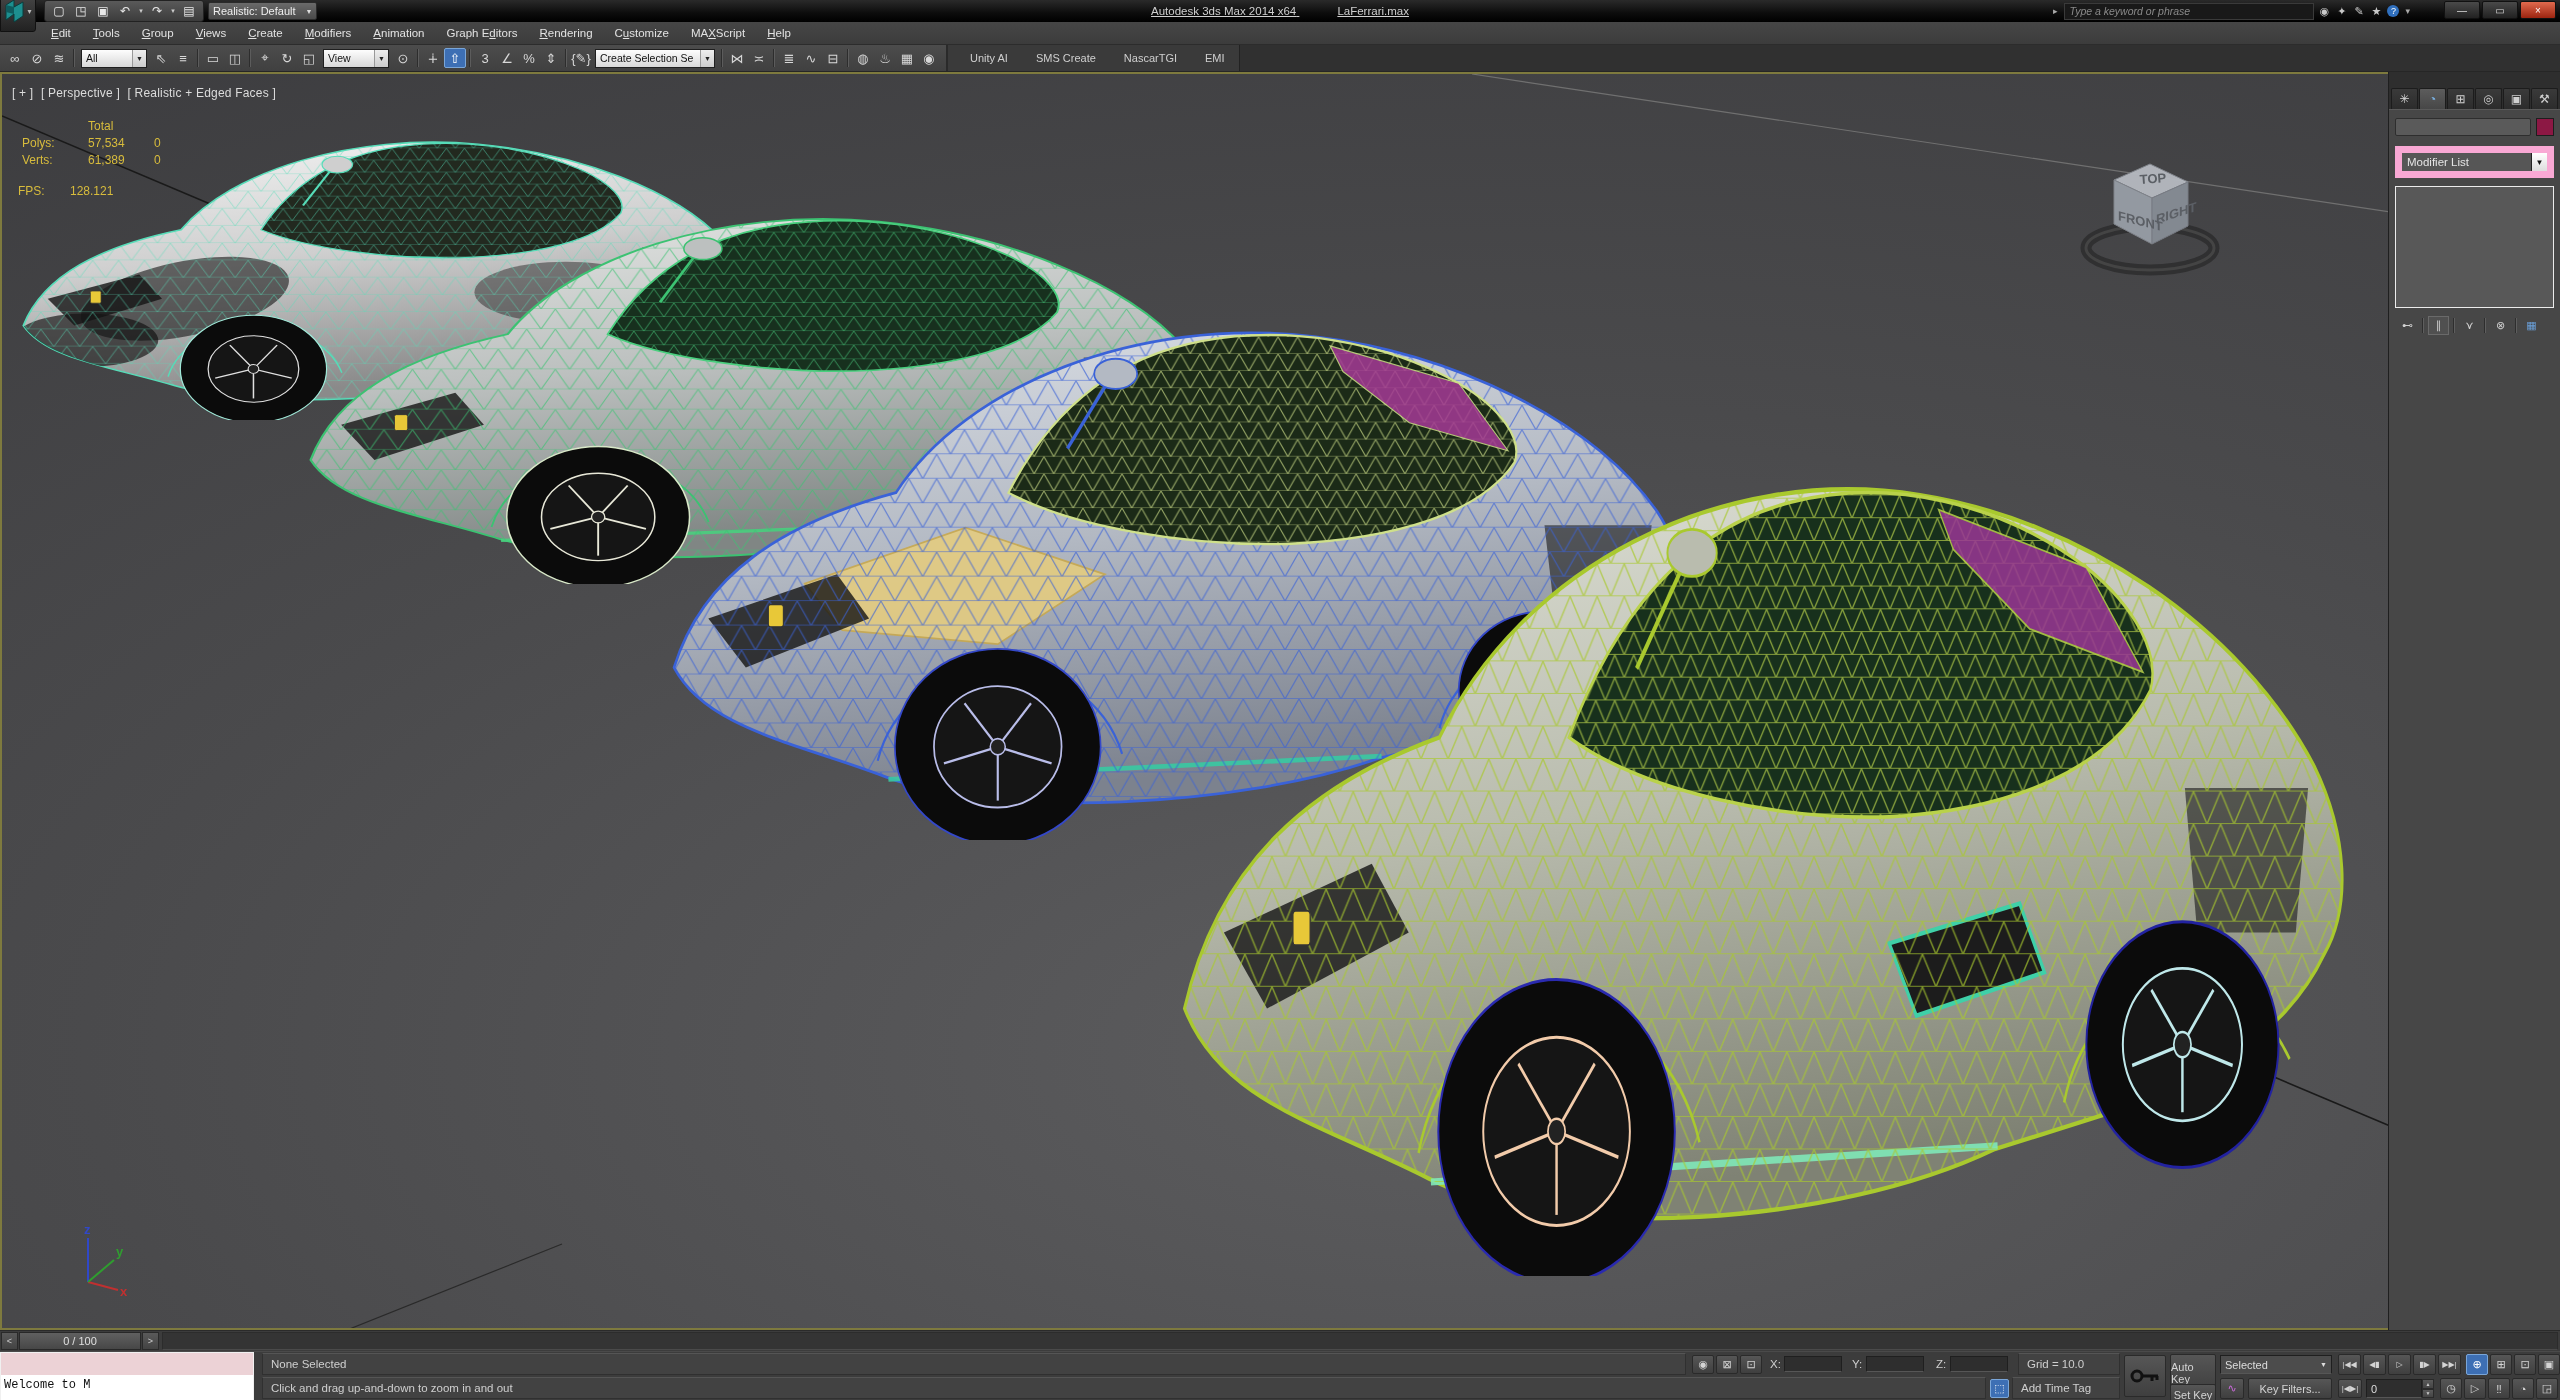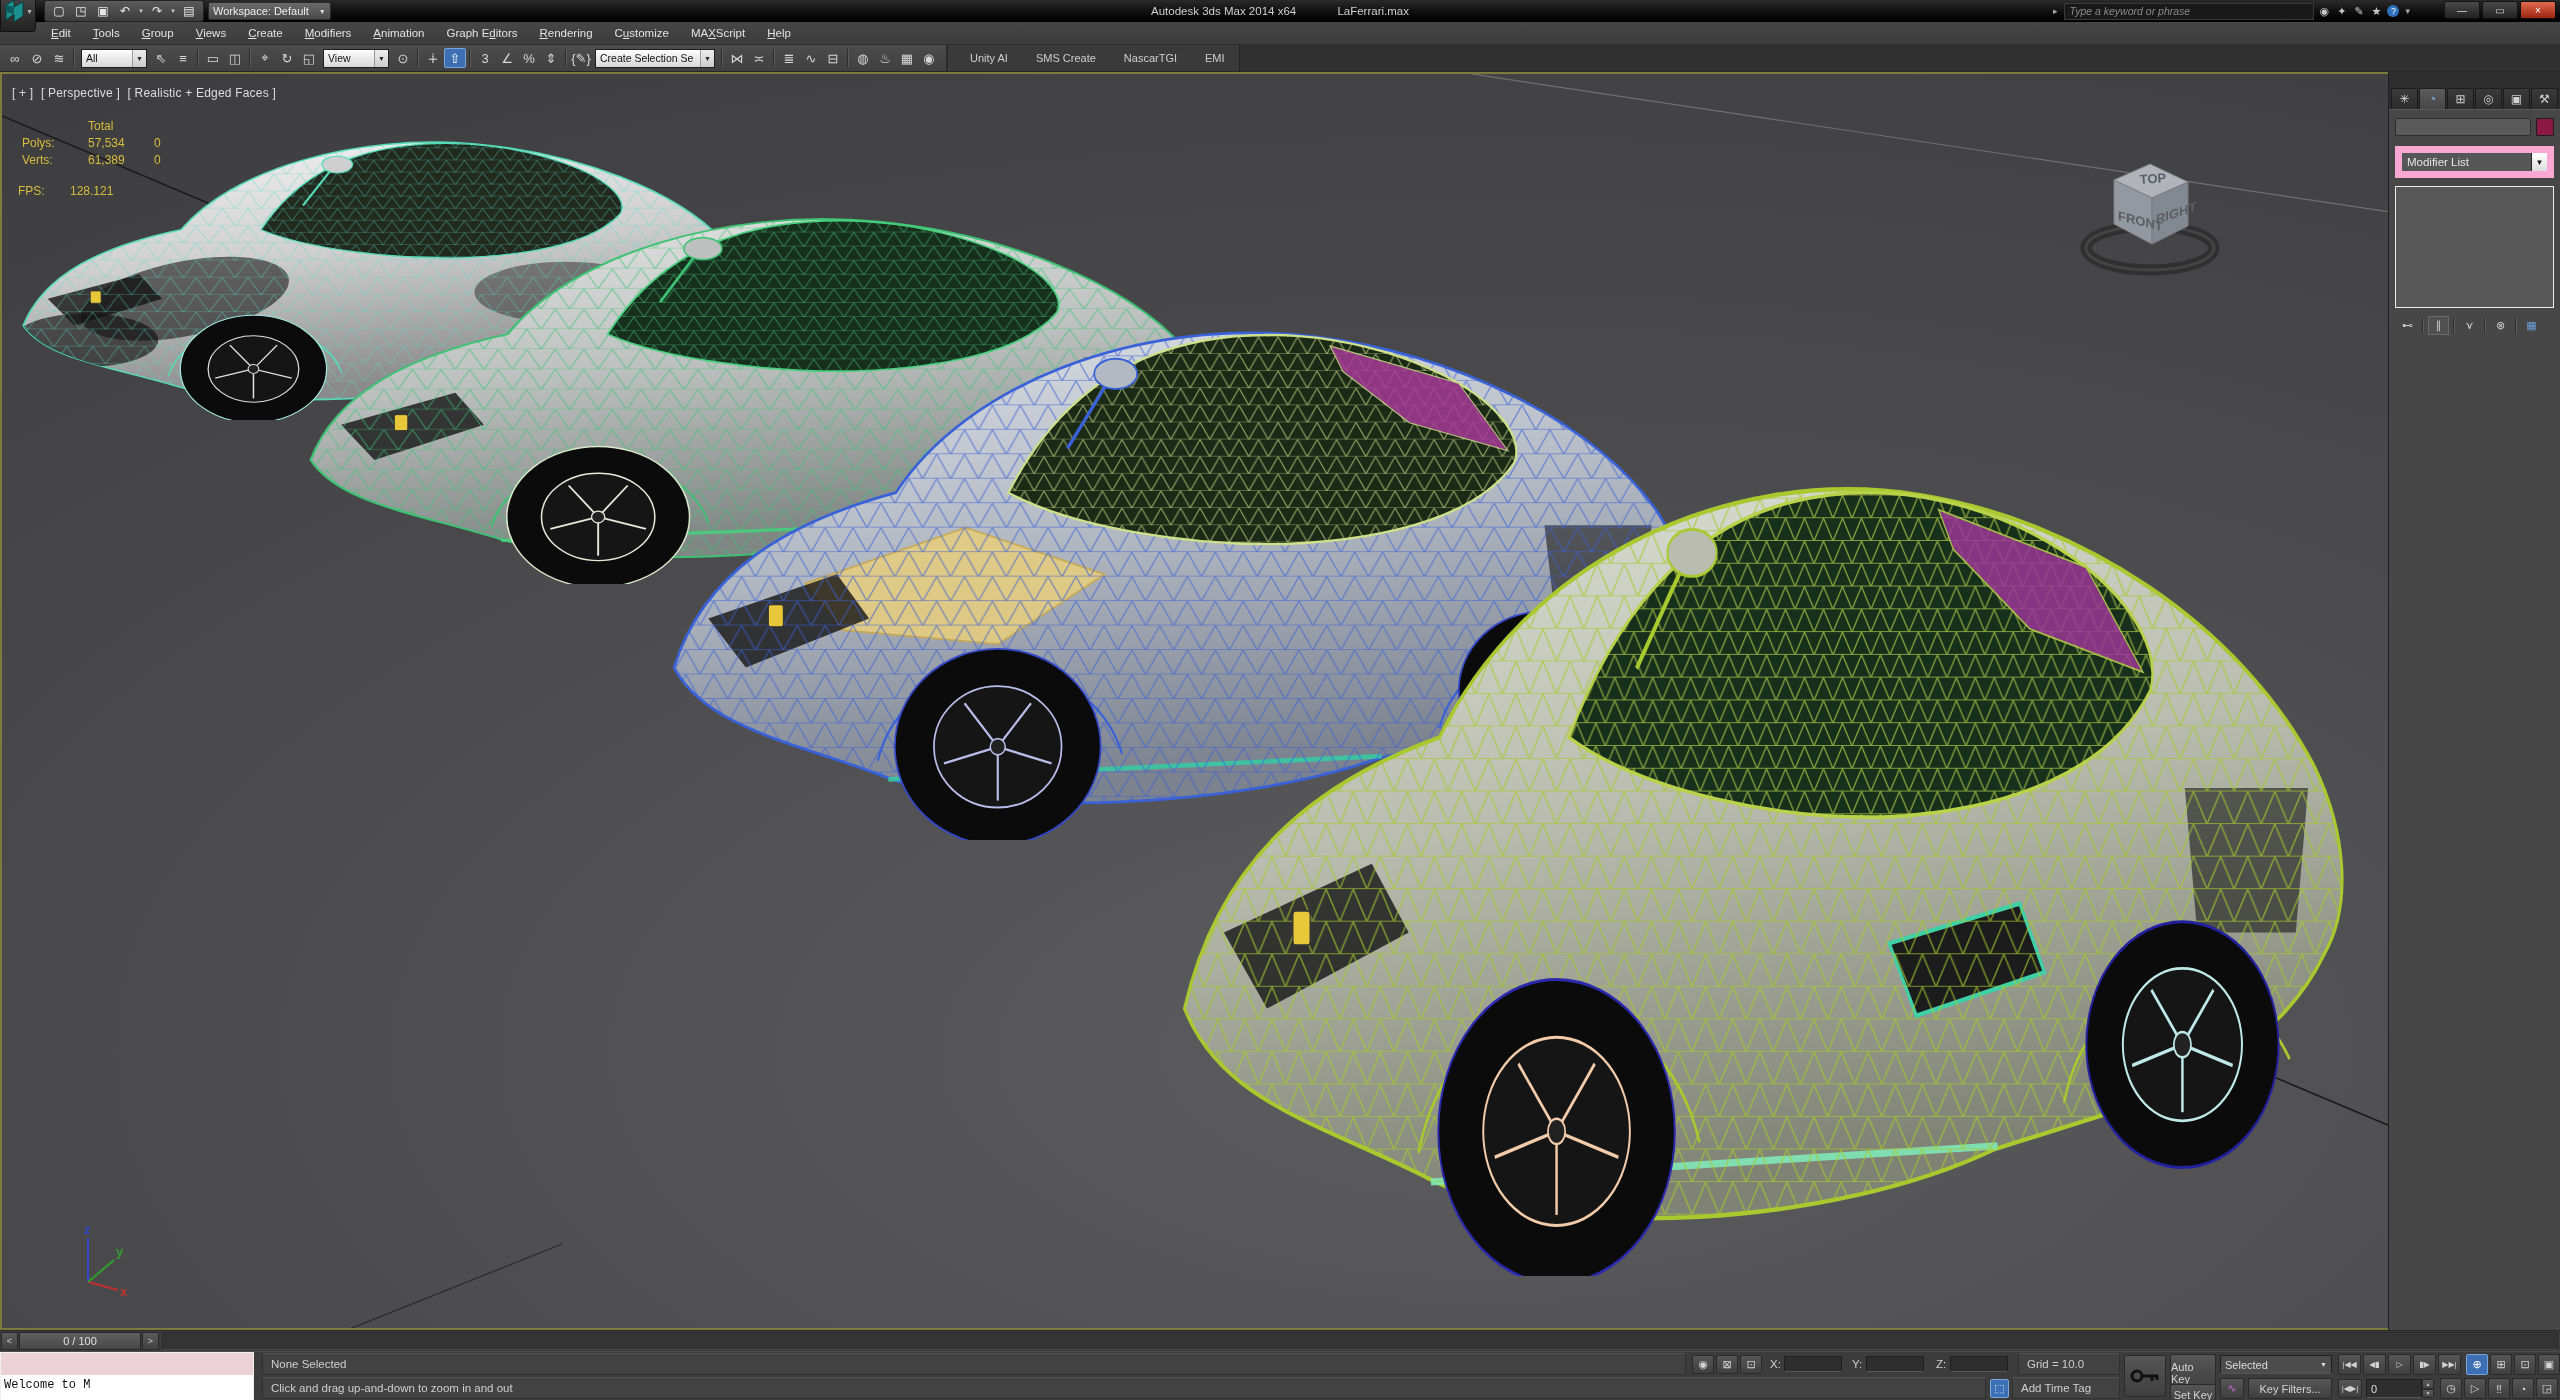--- a/index.html
+++ b/index.html
@@ -13,21 +13,21 @@
            display:flex;align-items:center;justify-content:center;z-index:50;position:relative;}
   .applogo svg{display:block}
   .logocaret{color:#bbb;font-size:8px;margin-left:1px}
   .qat{display:flex;align-items:center;gap:2px;margin-left:8px;background:linear-gradient(#5a5a5a,#3c3c3c);border:1px solid #222;
        border-radius:3px;padding:1px 4px;height:18px;}
   .qbtn{width:20px;height:16px;display:flex;align-items:center;justify-content:center;color:#e8e8e8;font-size:12px;border-radius:2px;}
   .qcaret{width:8px;color:#ccc;font-size:7px;display:flex;align-items:center;justify-content:center}
   .workspace{display:flex;align-items:center;height:16px;background:linear-gradient(#6a6a6a,#4a4a4a);border:1px solid #2a2a2a;border-radius:2px;
              padding:0 4px;margin-left:4px;color:#eee;font-size:11px;gap:10px;}
   .workspace .arr{font-size:7px;color:#ddd}
-  .title-center{position:absolute;left:0;right:0;text-align:center;pointer-events:none;color:#cfcfcf;font-size:11.5px;}
+  .title-center{position:absolute;left:0;right:0;text-align:center;pointer-events:none;color:#cfcfcf;font-size:11.5px;text-decoration:underline;}
   .title-center b{font-weight:normal;margin-left:38px;}
   .infocenter{position:absolute;right:150px;display:flex;align-items:center;gap:6px;}
   .ic-arrow{color:#aaa;font-size:9px}
   .searchbox{width:238px;height:15px;background:#191919;border:1px solid #3a3a3a;color:#8a8a8a;font-style:italic;
              font-size:10.5px;padding:0 5px;display:flex;align-items:center;}
   .ic-icons{display:flex;gap:8px;align-items:center}
   .ic-ic{color:#c8c8c8;font-size:11px}
   .ic-help{background:#2f6fbe;color:#fff;border-radius:50%;width:12px;height:12px;display:flex;align-items:center;justify-content:center;font-size:9px;}
   .winbtns{position:absolute;right:4px;top:1px;display:flex;gap:2px;}
   .wbtn{width:34px;height:16px;display:flex;align-items:center;justify-content:center;font-size:10px;color:#ddd;
@@ -133,21 +133,21 @@
         <div class="qbtn">▢</div>
         <div class="qbtn">◳</div>
         <div class="qbtn">▣</div>
         <div class="qbtn">↶</div>
         <div class="qcaret">▾</div>
         <div class="qbtn">↷</div>
         <div class="qcaret">▾</div>
         <div class="qbtn">▤</div>
       </div>
     <div class="workspace">
-      <span>Workspace: Default</span>
+      <span>Realistic: Default</span>
       <span class="arr">▼</span>
     </div>
     <div class="title-center">
       <span>Autodesk 3ds Max 2014 x64</span>
       <b>LaFerrari.max</b>
     </div>
     <div class="infocenter">
       <span class="ic-arrow">▸</span>
       <div class="searchbox">
         <span>Type a keyword or phrase</span>

